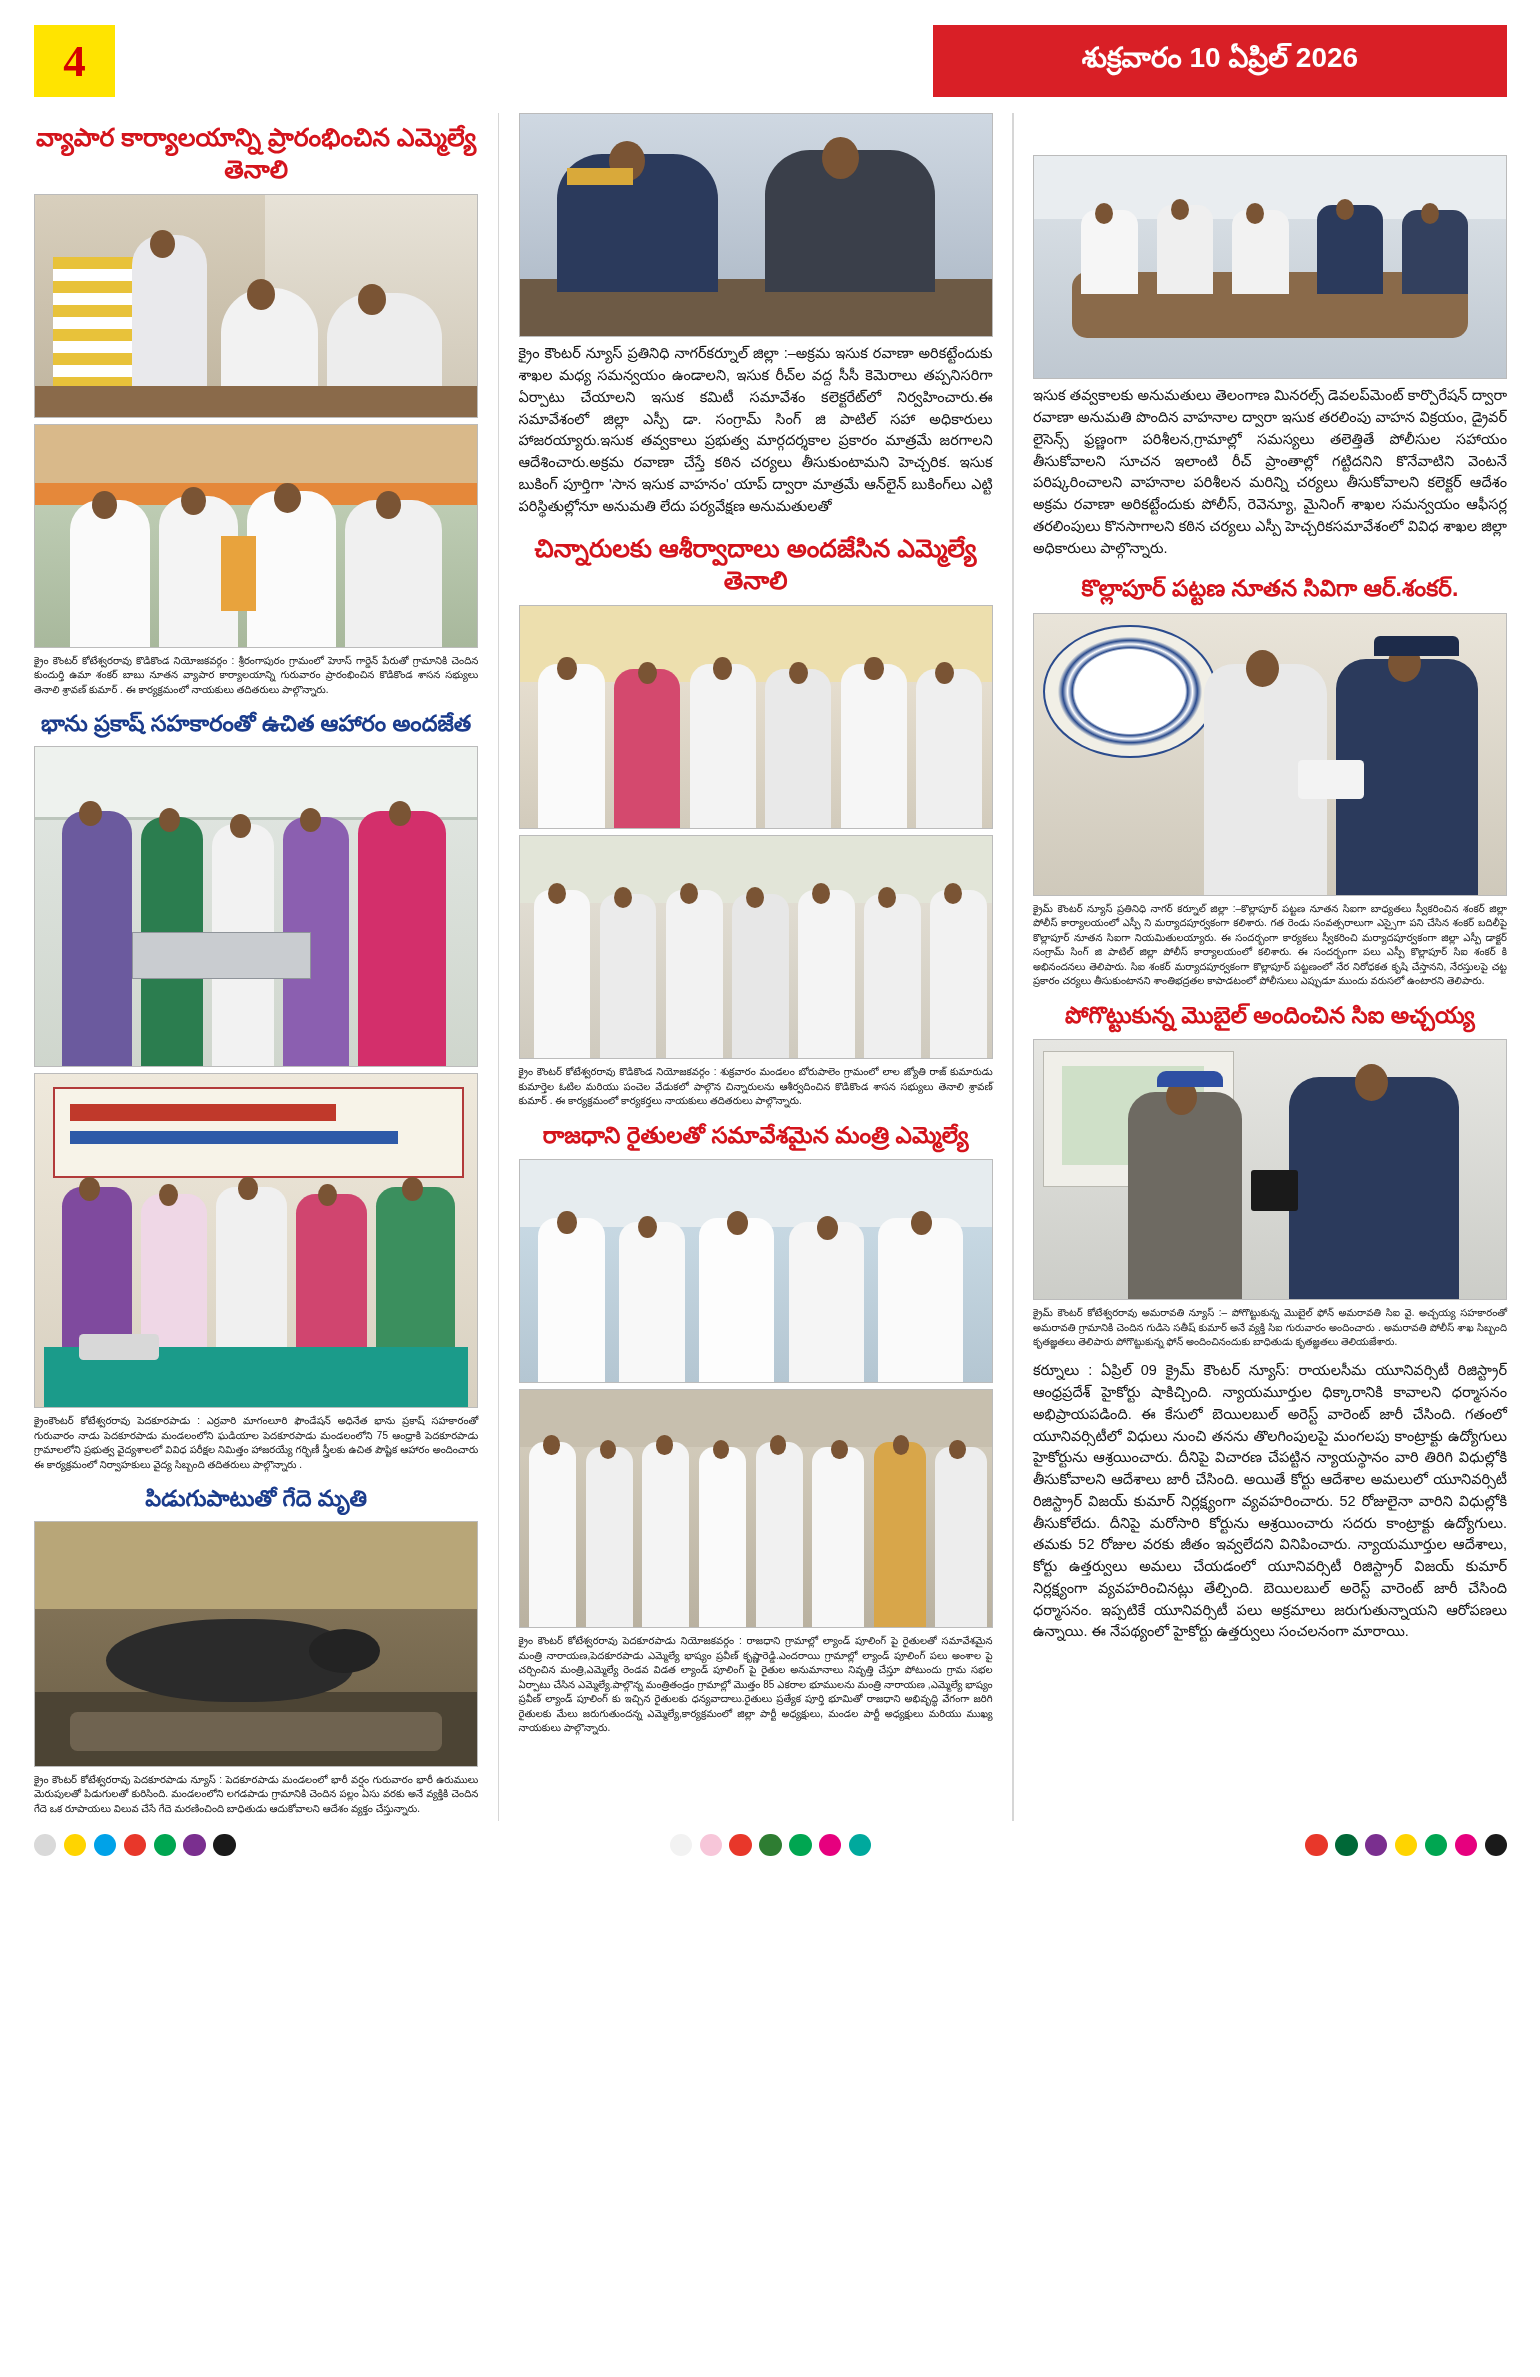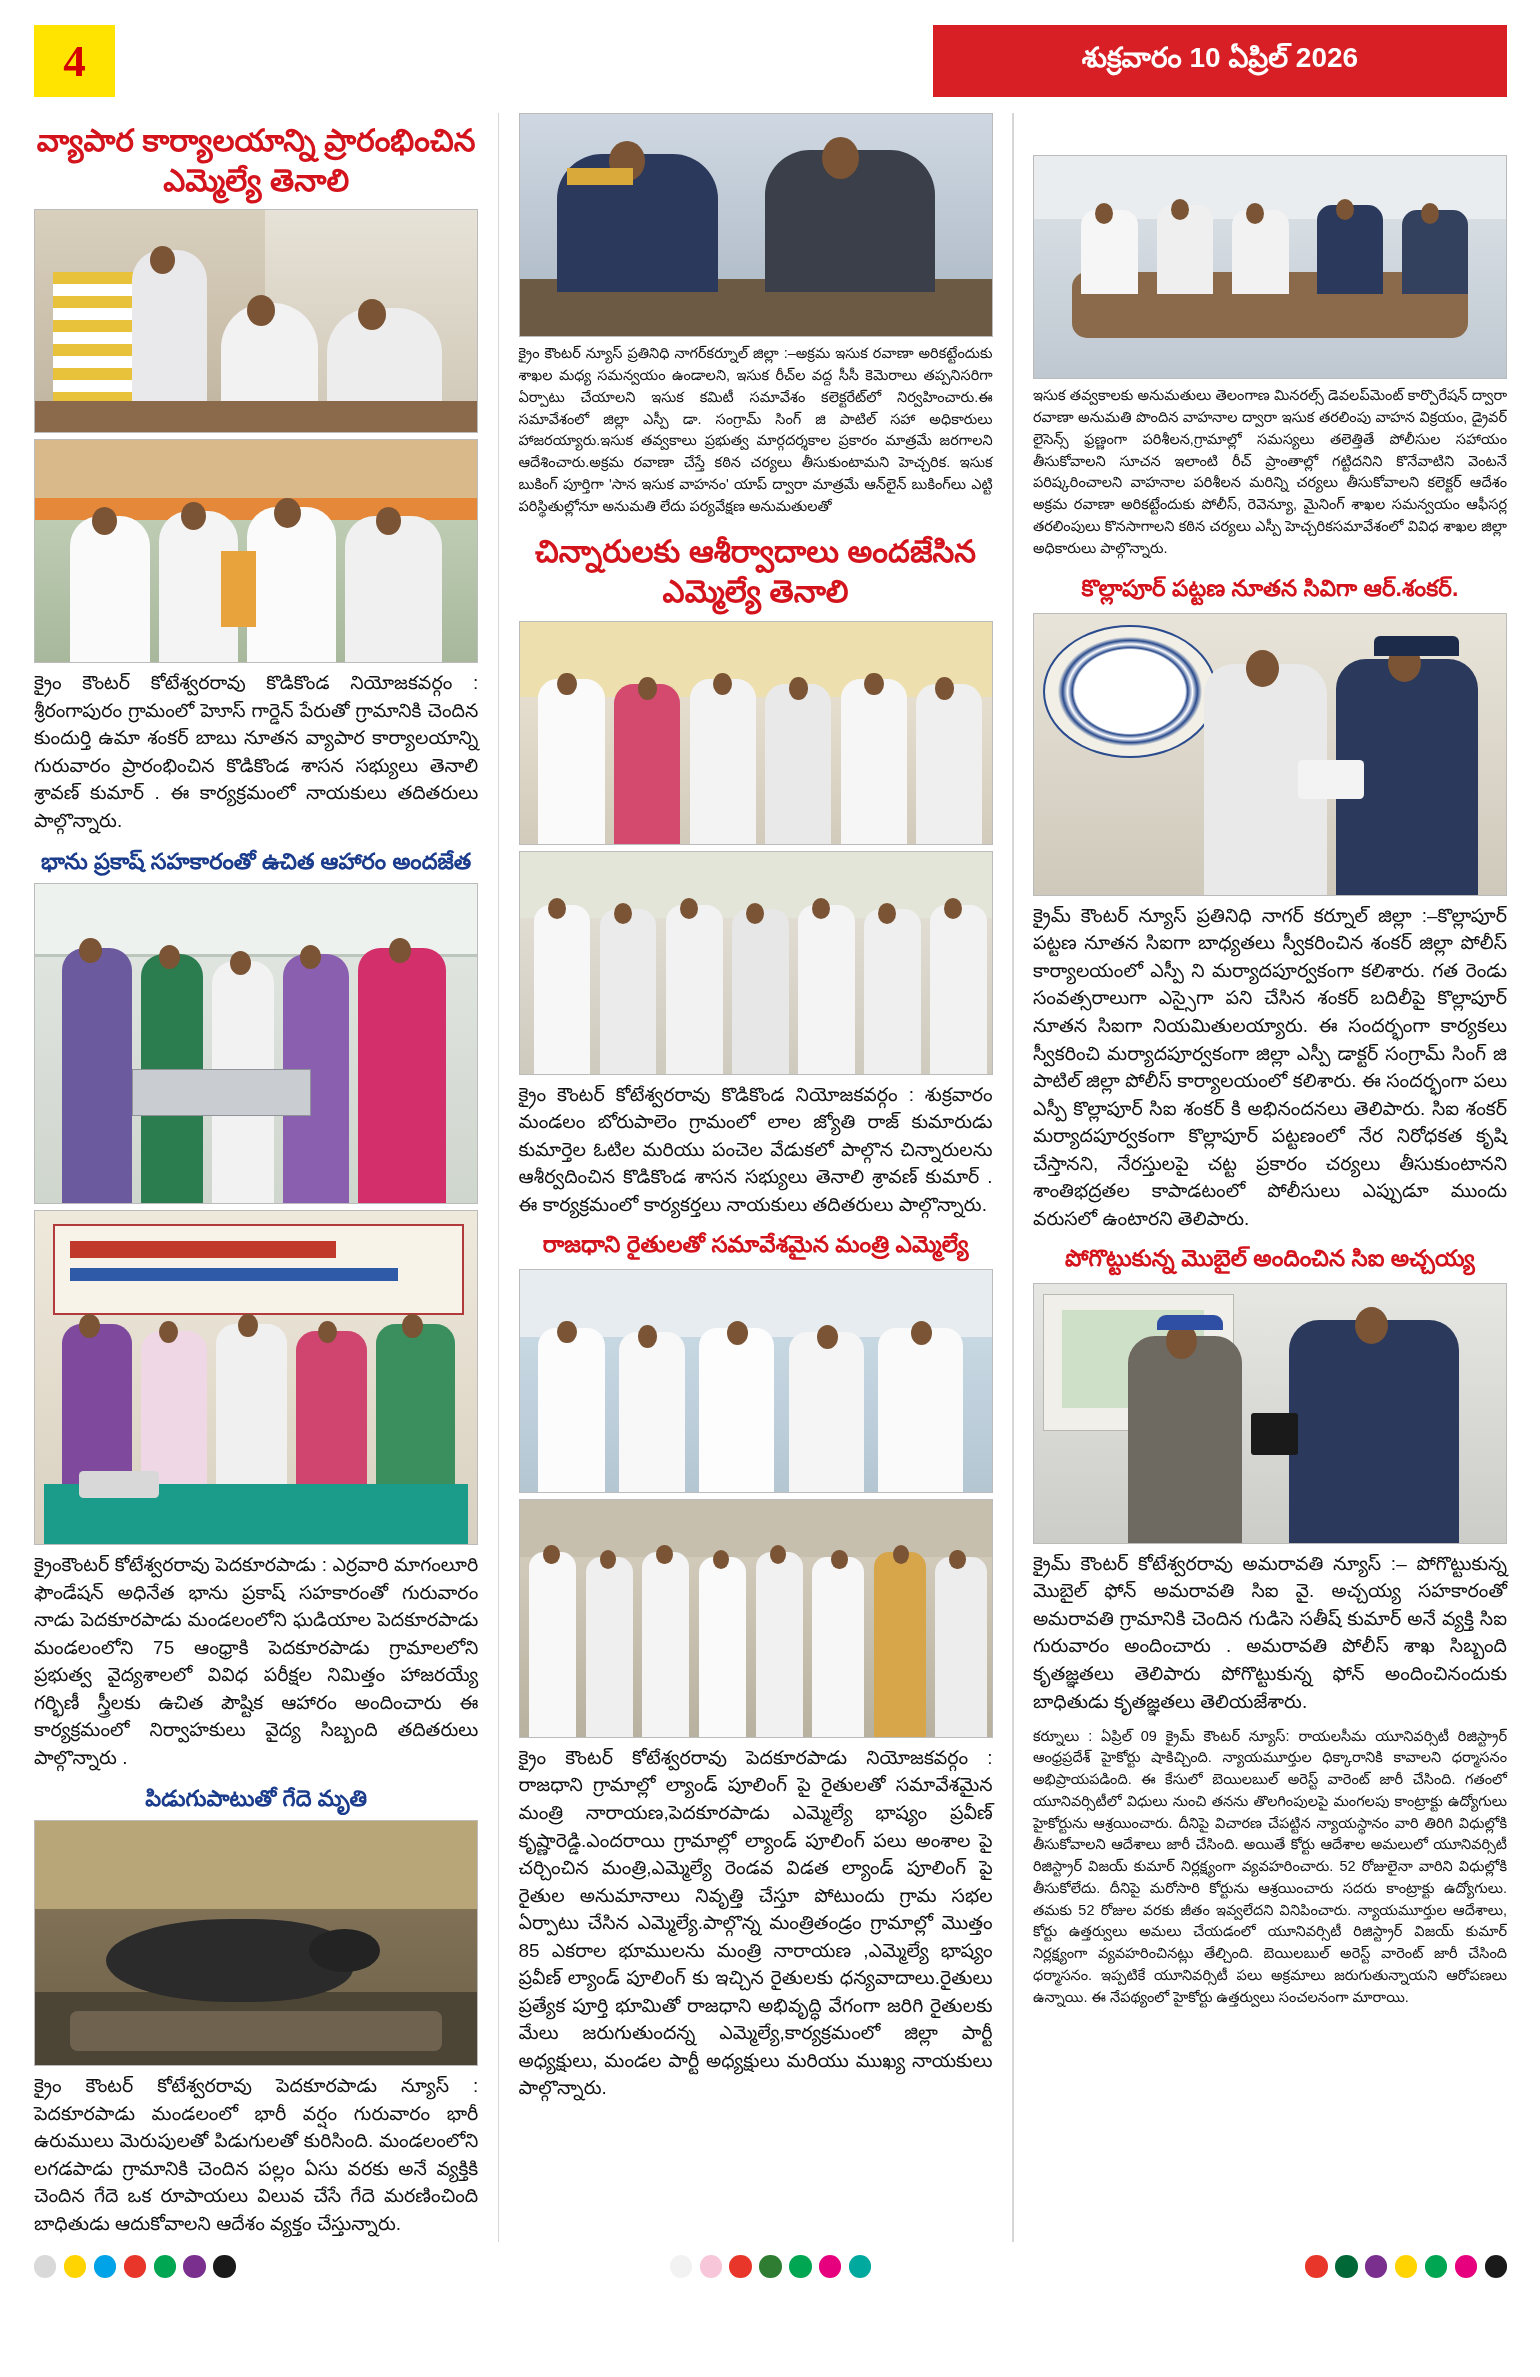--- a/index.html
+++ b/index.html
@@ -18,30 +18,30 @@
 
   
   .content{display:flex;gap:19.4px;margin:16.4px 34px 0 34px;}
   .col{display:flex;flex-direction:column;}
   .col1{width:447px;}
   .col2{width:477px;}
   .col3{width:477px;}
 
   .rule-v{width:1.5px;background:#d6d6d6;}
 
-  h2.head-red{color:#d4141c;font-size:31px;line-height:1.28;text-align:center;font-weight:bold;margin:7.5px 0 9px 0;}
+  h2.head-red{color:#d4141c;font-size:25px;line-height:1.28;text-align:center;font-weight:bold;margin:7.5px 0 9px 0;}
   h2.head-red.small{font-size:23px;}
   h2.head-blue{color:#1b3c8c;font-size:22.4px;line-height:1.3;text-align:center;font-weight:bold;margin:7.5px 0 7.5px 0;}
   .kicker{color:#d4141c;font-size:20px;font-weight:bold;text-align:center;line-height:1.3;margin:4.5px 0 10.4px 0;}
 
   p.body{font-size:14.5px;line-height:1.5;text-align:justify;color:#111;margin:6px 0 7.5px 0;}
 
   .photo{width:100%;display:block;border:0.7px solid #bbb;box-sizing:border-box;position:relative;overflow:hidden;background:#cfd6dd;}
   .photo .ph-inner{position:absolute;inset:0;}
-  .cap{font-size:19px;line-height:1.45;color:#111;text-align:justify;margin:6px 0 4.5px 0;}
+  .cap{font-size:10px;line-height:1.45;color:#111;text-align:justify;margin:6px 0 4.5px 0;}
   .room{position:absolute;inset:0;background:linear-gradient(#e7e2d7,#cfc7b6);}
   .head-dot{position:absolute;border-radius:50%;background:#7a5434;}
 
   .stripbar{display:flex;gap:0;margin:13.4px 34px 0 34px;align-items:center;}
   .swatches{display:flex;gap:7.5px;}
   .sw{width:22.4px;height:22.4px;border-radius:50%;}
   .spacer{flex:1;}
 </style>
 </head>
 <body>

